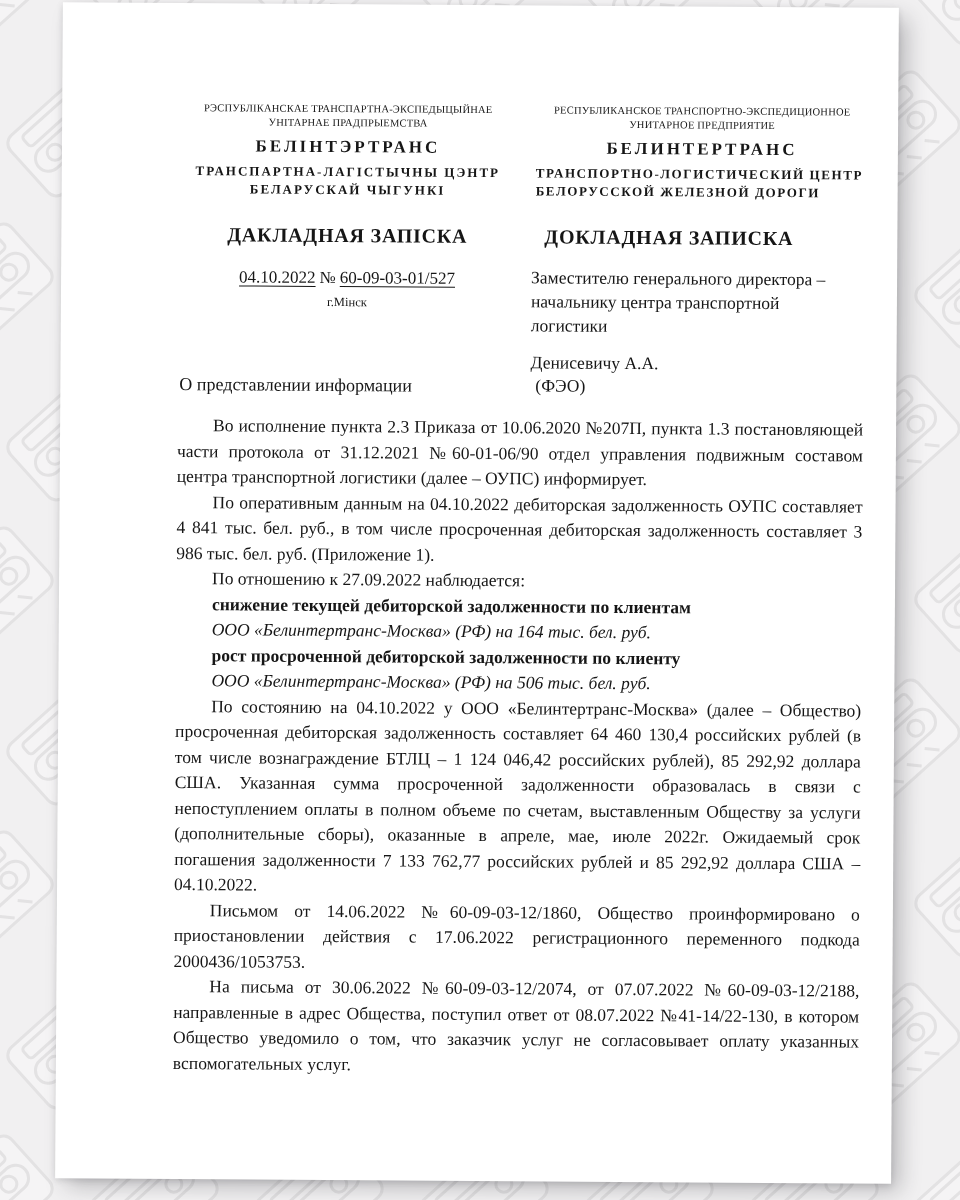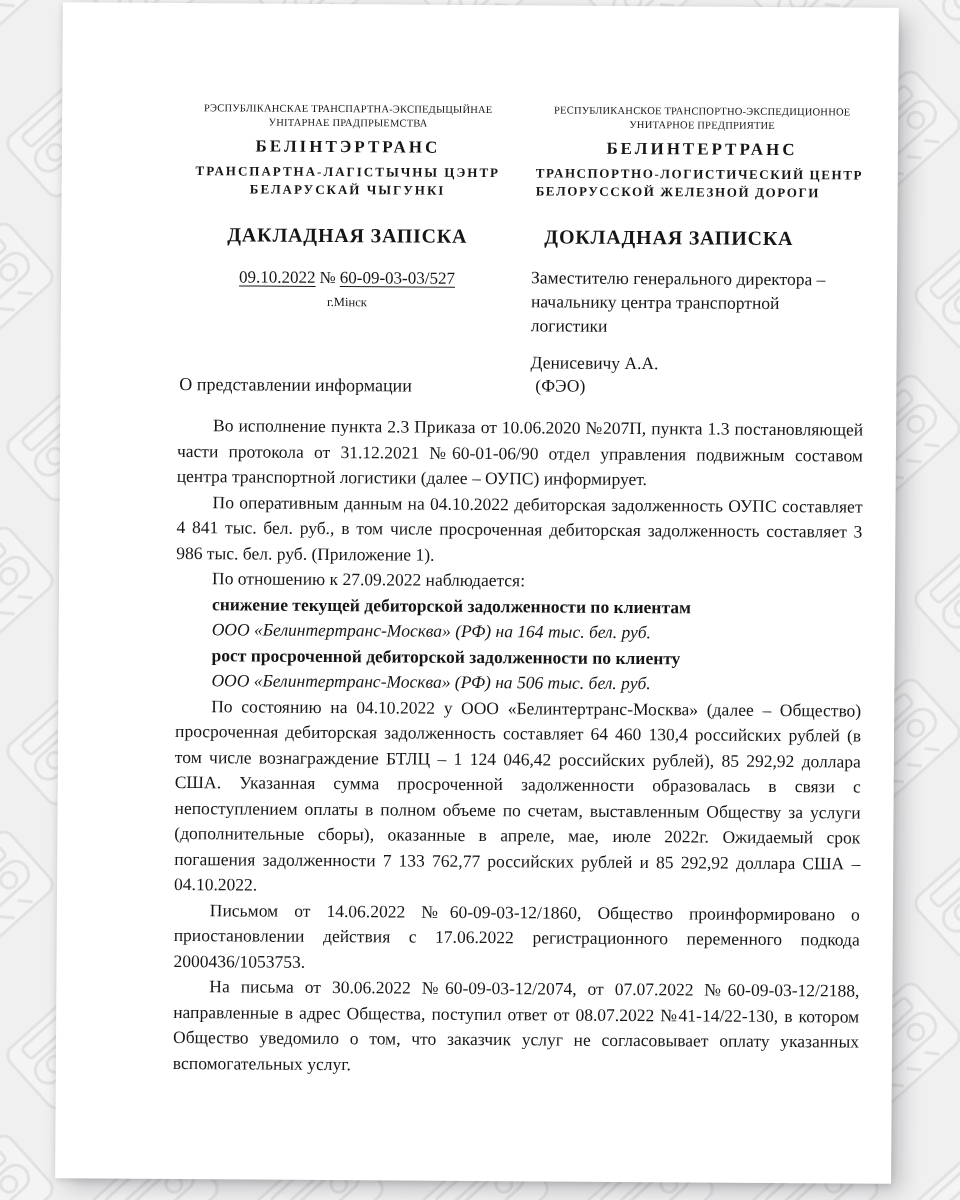--- a/index.html
+++ b/index.html
@@ -775,21 +775,21 @@
   <div class="col col-left">
     <div class="org-line">РЭСПУБЛІКАНСКАЕ ТРАНСПАРТНА-ЭКСПЕДЫЦЫЙНАЕ</div>
     <div class="org-line">УНІТАРНАЕ ПРАДПРЫЕМСТВА</div>
     <div class="company">БЕЛІНТЭРТРАНС</div>
     <div class="division">
       <div>ТРАНСПАРТНА-ЛАГІСТЫЧНЫ ЦЭНТР</div>
       <div>БЕЛАРУСКАЙ ЧЫГУНКІ</div>
     </div>
     <div class="doc-type">ДАКЛАДНАЯ ЗАПІСКА</div>
     <div class="ref-row">
-      <span class="u">09.10.2022</span><span class="nbs">№</span><span class="u">60-09-03-03/527</span>
+      <span class="u">04.10.2022</span><span class="nbs">№</span><span class="u">60-09-03-01/527</span>
     </div>
     <div class="city">г.Мінск</div>
   </div>
 
   <div class="col col-right">
     <div class="org-line">РЕСПУБЛИКАНСКОЕ ТРАНСПОРТНО-ЭКСПЕДИЦИОННОЕ</div>
     <div class="org-line">УНИТАРНОЕ ПРЕДПРИЯТИЕ</div>
     <div class="company">БЕЛИНТЕРТРАНС</div>
     <div class="division">
       <div>ТРАНСПОРТНО-ЛОГИСТИЧЕСКИЙ ЦЕНТР</div>

